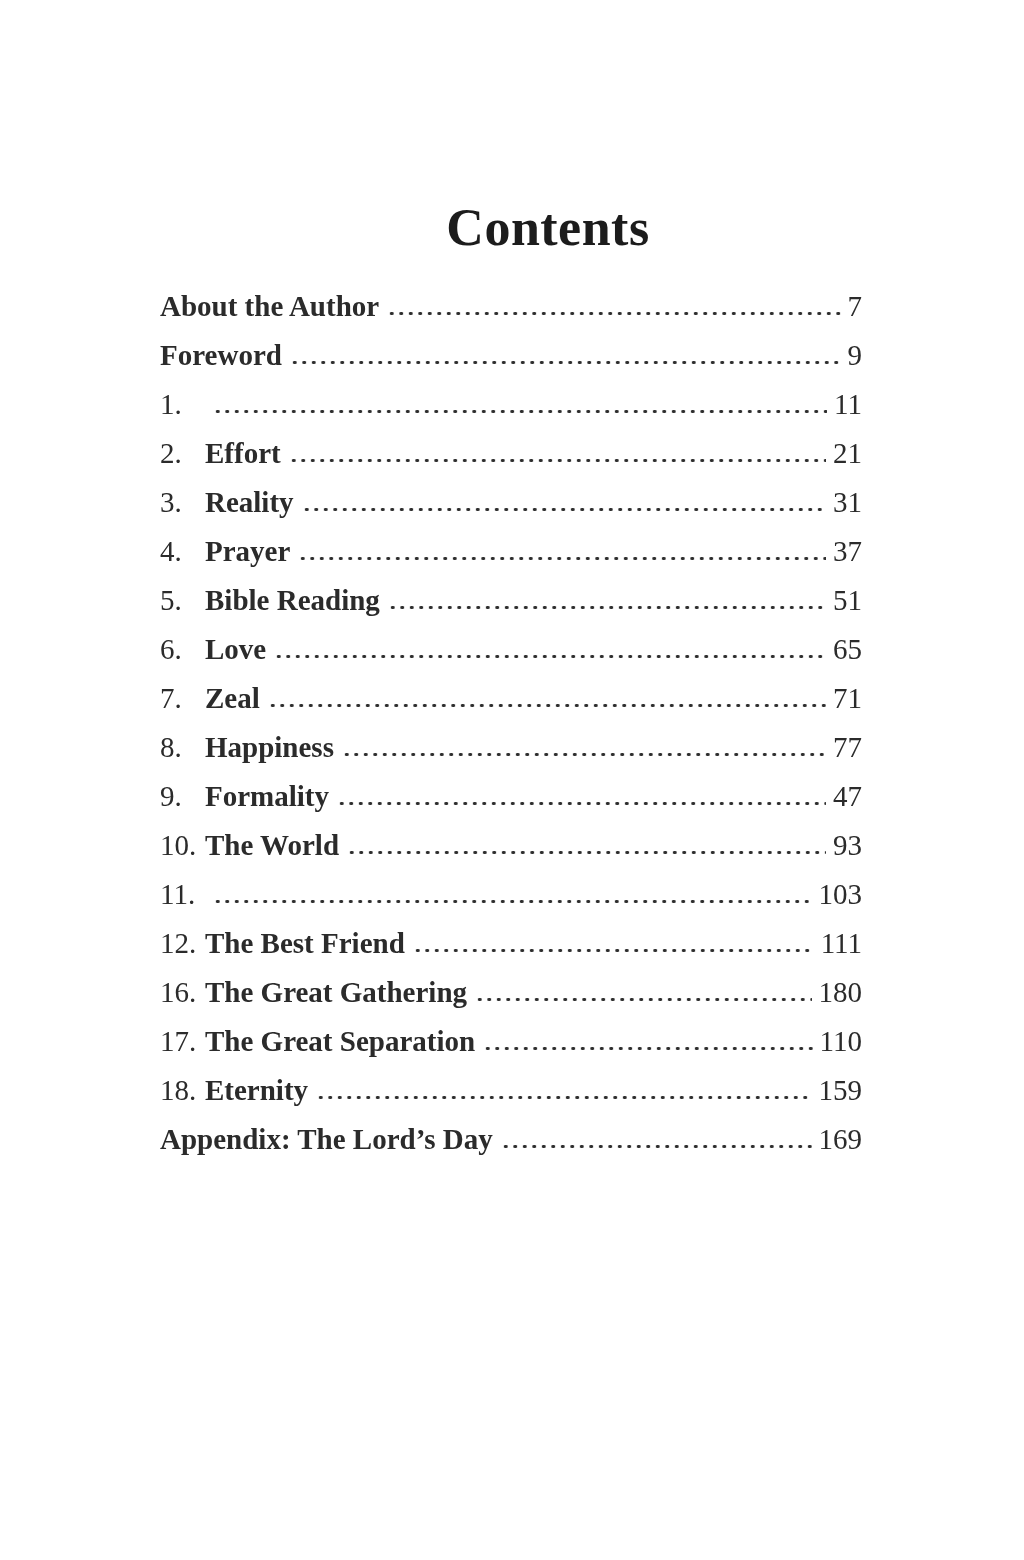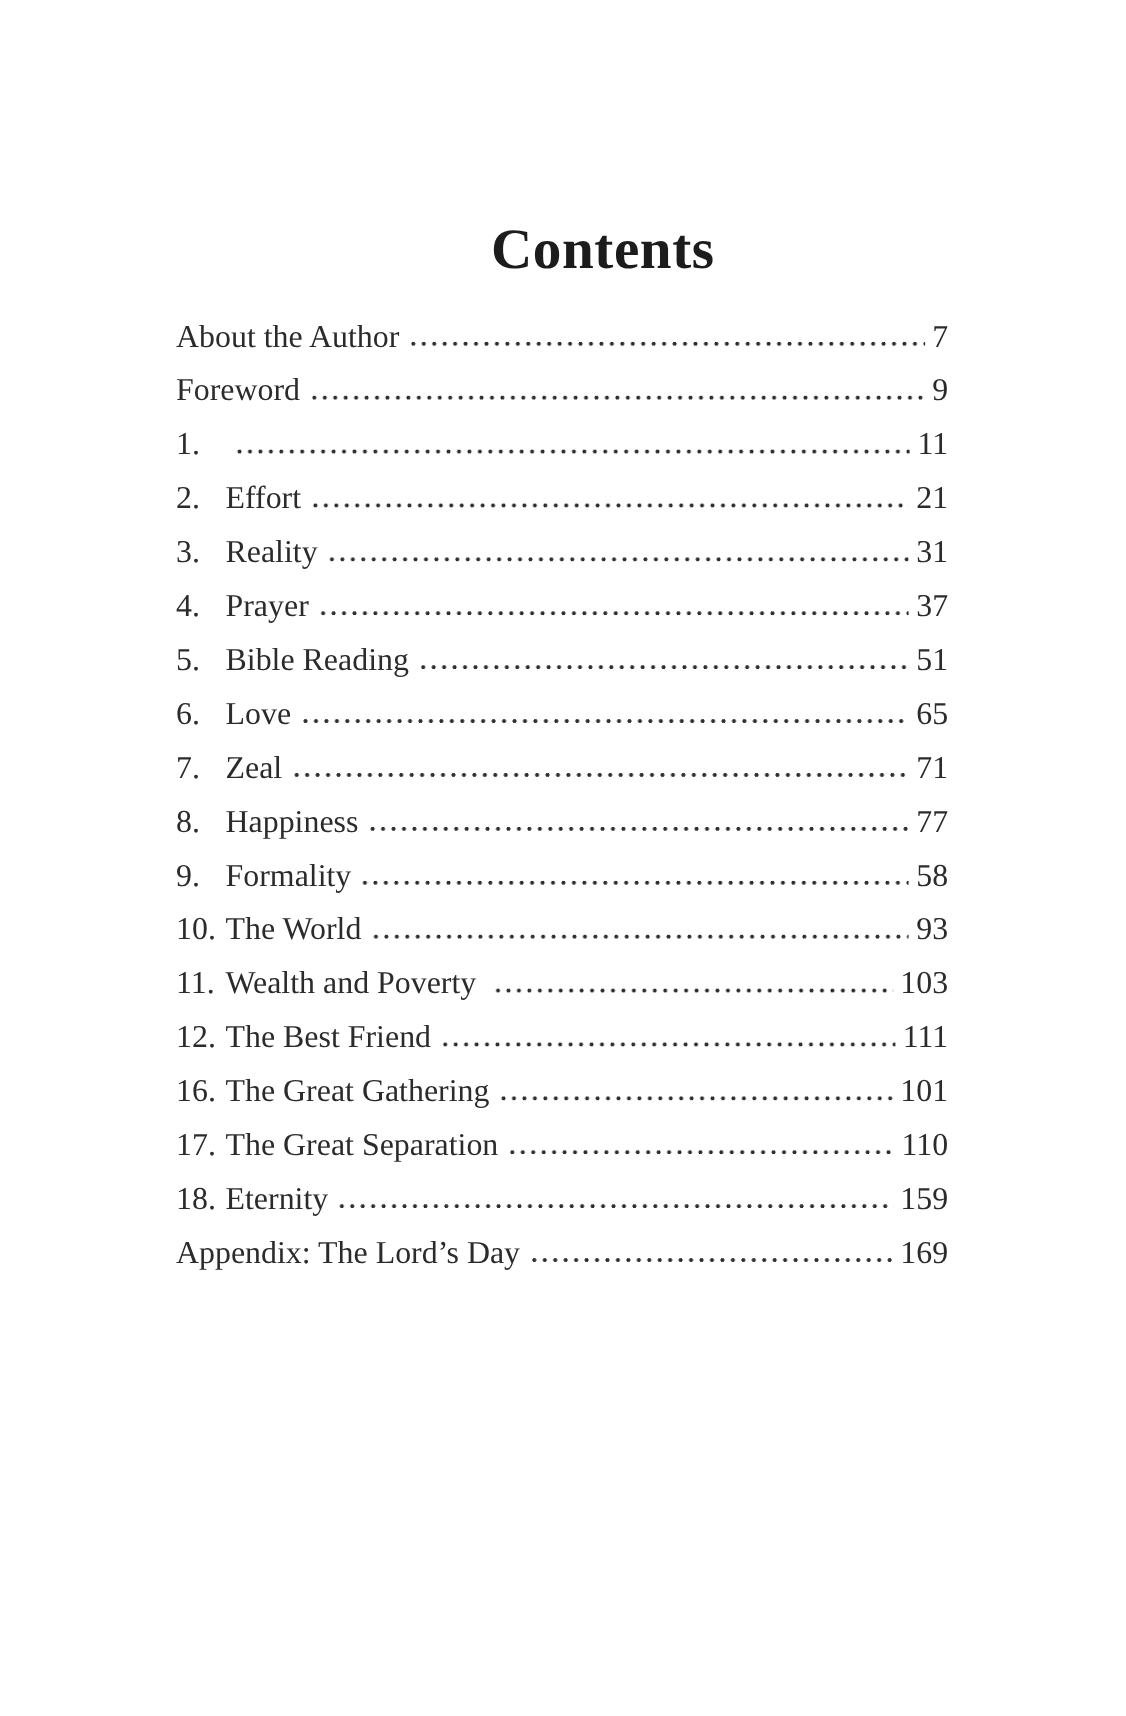--- a/index.html
+++ b/index.html
@@ -47,20 +47,21 @@
     flex: none;
     width: 45px;
     white-space: pre;
   }
   .num:empty {
     display: none;
   }
   .label {
     flex: none;
     white-space: pre;
+    font-weight: bold;
   }
   .leader {
     flex: 1 1 auto;
     height: 5px;
     margin: 0 7px 0 8px;
     background-image: radial-gradient(circle, #2e2e2e 1.6px, rgba(0,0,0,0) 2px);
     background-size: 9.5px 5px;
     background-position: left center;
     background-repeat: repeat-x;
   }
@@ -130,45 +131,44 @@
     <div class="row">
         <span class="num">8.</span>
         <span class="label">Happiness</span>
         <span class="leader"></span>
         <span class="page-num">77</span>
       </div>
     <div class="row">
         <span class="num">9.</span>
         <span class="label">Formality</span>
         <span class="leader"></span>
-        <span class="page-num">58</span>
+        <span class="page-num">47</span>
       </div>
     <div class="row">
         <span class="num">10.</span>
         <span class="label">The World</span>
         <span class="leader"></span>
         <span class="page-num">93</span>
       </div>
     <div class="row">
         <span class="num">11.</span>
-        <span class="label">Wealth and Poverty </span>
         <span class="leader"></span>
         <span class="page-num">103</span>
       </div>
     <div class="row">
         <span class="num">12.</span>
         <span class="label">The Best Friend</span>
         <span class="leader"></span>
         <span class="page-num">111</span>
       </div>
     <div class="row">
         <span class="num">16.</span>
         <span class="label">The Great Gathering</span>
         <span class="leader"></span>
-        <span class="page-num">101</span>
+        <span class="page-num">180</span>
       </div>
     <div class="row">
         <span class="num">17.</span>
         <span class="label">The Great Separation</span>
         <span class="leader"></span>
         <span class="page-num">110</span>
       </div>
     <div class="row">
         <span class="num">18.</span>
         <span class="label">Eternity</span>

